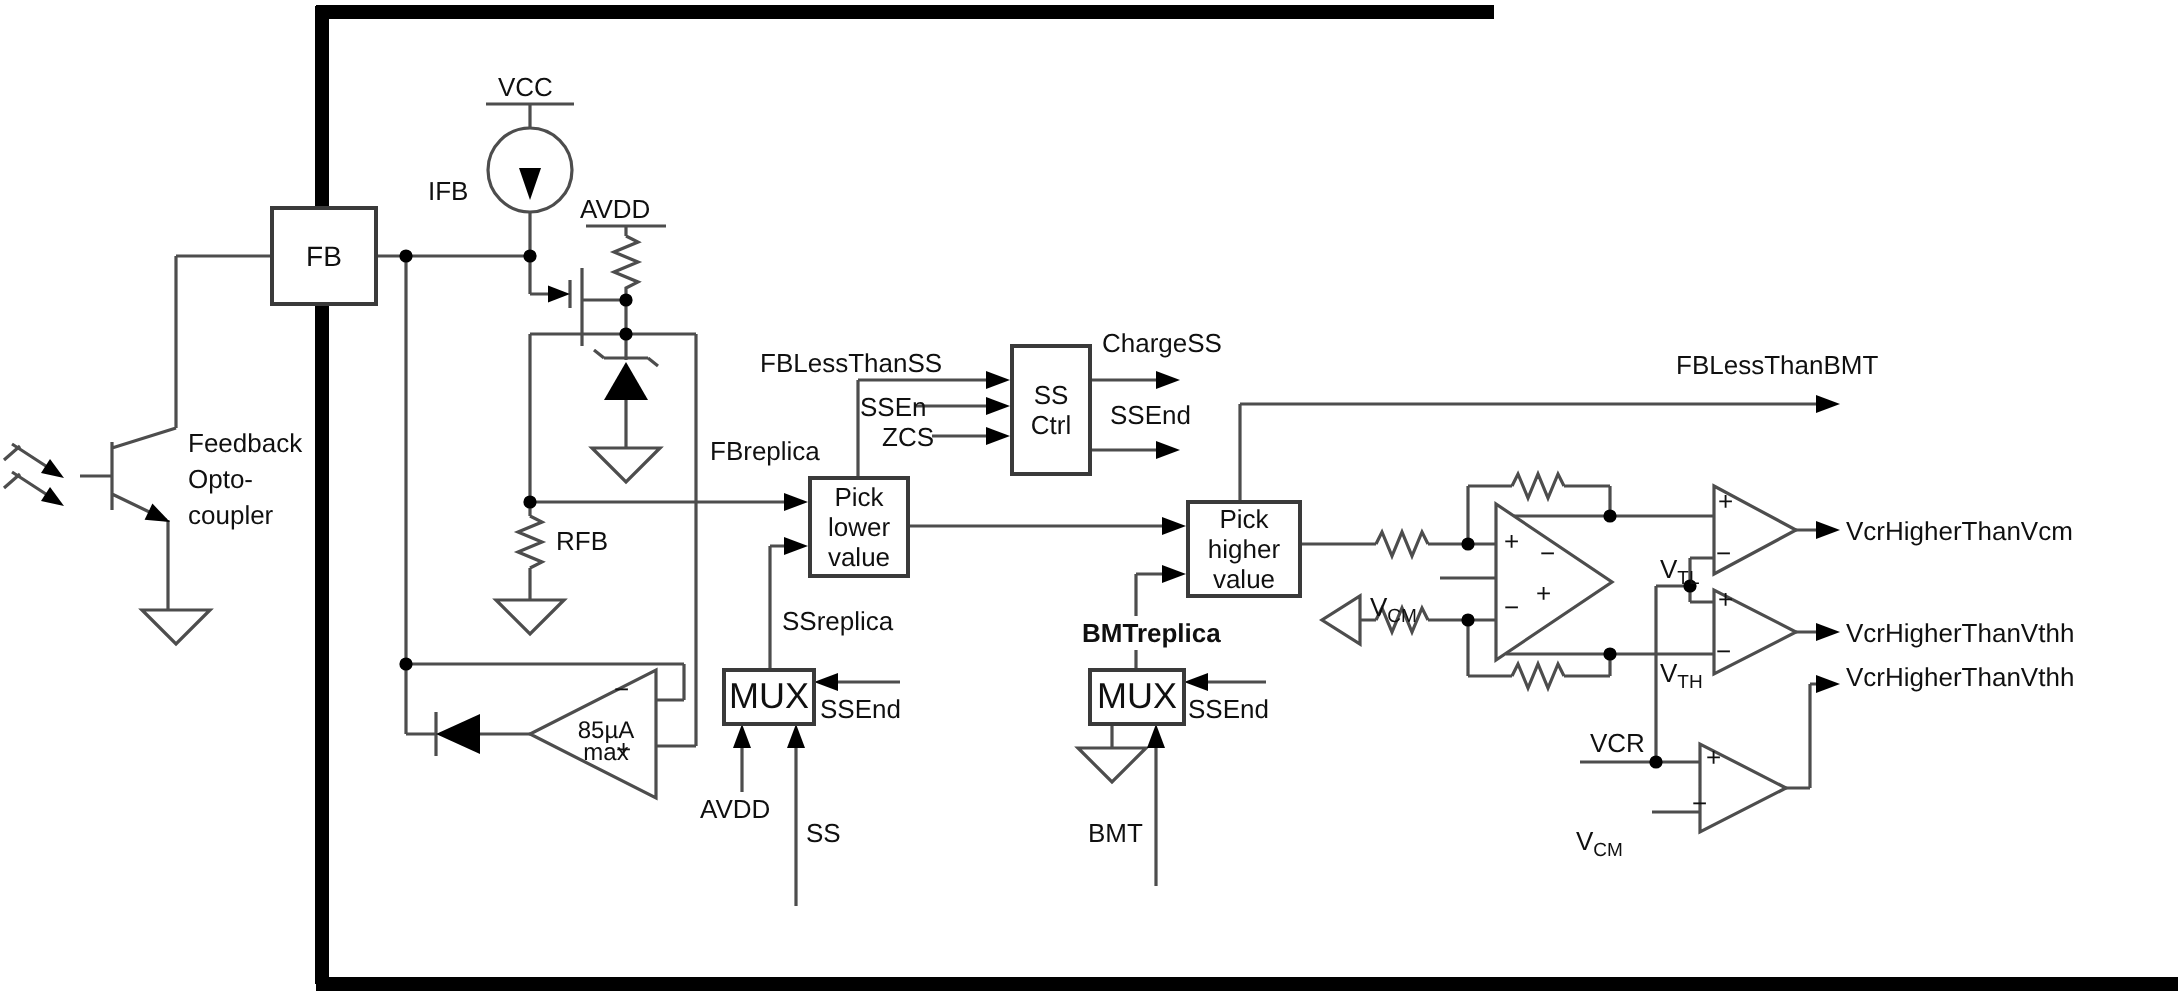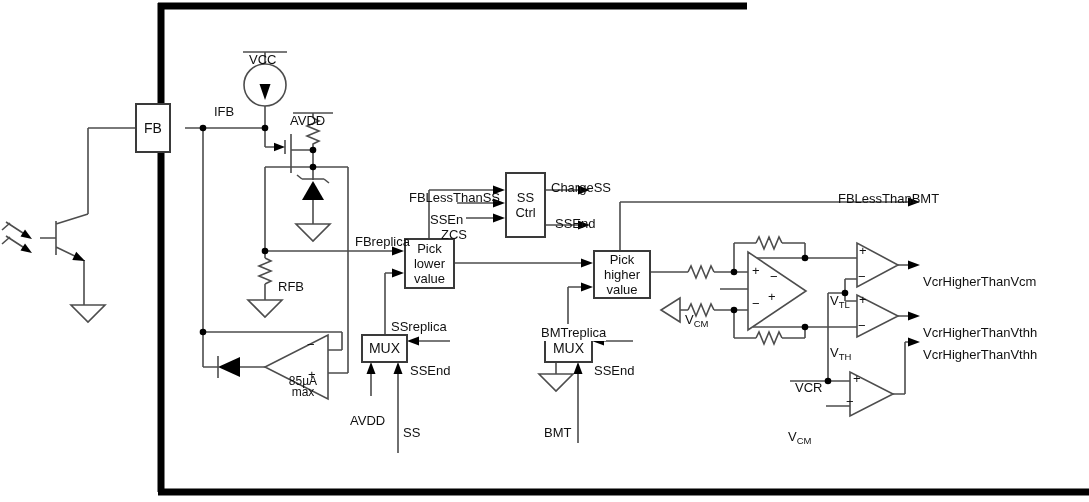--- a/index.html
+++ b/index.html
@@ -1,28 +1,28 @@
 <!DOCTYPE html>
 <html><head>
 <meta charset="utf-8">
 <style>
   html,body{margin:0;padding:0;background:#fff;}
   .stage{position:relative;width:1089px;height:502px;background:#fff;overflow:hidden;
          font-family:"Liberation Sans",sans-serif;}
   svg{position:absolute;left:0;top:0;}
-  .lbl{position:absolute;font-size:13px;color:#101010;white-space:pre-line;line-height:17px;margin-top:16px;}
+  .lbl{position:absolute;font-size:13px;color:#101010;white-space:pre-line;line-height:17px;}
   .mk{position:absolute;font-size:13px;color:#101010;line-height:13px;}
   .blk{position:absolute;box-sizing:border-box;border:2px solid #3a3a3a;background:#fff;
        display:flex;align-items:center;justify-content:center;text-align:center;
        font-size:13px;color:#101010;white-space:pre-line;line-height:15px;}
-  .mux{font-size:14px;}
+  .mux{font-size:18px;}
   .fbbox{font-size:14px;}
   .opto{line-height:18px;}
   .amp85{font-size:12px;line-height:11px;text-align:center;width:42px;}
-  .whitebg{background:#fff;}
+  .whitebg{background:#fff;font-weight:bold;}
   .sb{font-size:9.5px;position:relative;top:3px;}
 </style>
 </head>
 <body>
 
 <div class="stage">
 
 <svg width="1089" height="502" viewBox="0 0 1089 502">
 
   <g stroke="#000" stroke-width="7" fill="none">
@@ -100,40 +100,43 @@
         <circle cx="203" cy="332" r="3.3"></circle>
     <circle cx="734" cy="272" r="3.3"></circle>
         <circle cx="734" cy="310" r="3.3"></circle>
     <circle cx="805" cy="258" r="3.3"></circle>
         <circle cx="805" cy="327" r="3.3"></circle>
     <circle cx="845" cy="293" r="3.3"></circle>
         <circle cx="828" cy="381" r="3.3"></circle>
   </g>
 </svg>
 
-<div class="blk fbbox" style="left:135px;top:103px;width:36px;height:50px">FB</div>
+<div class="blk fbbox" style="left:135px;top:103px;width:54px;height:50px">FB</div>
 <div class="blk" style="left:505px;top:172px;width:41px;height:66px">SS
 Ctrl</div>
 <div class="blk" style="left:404px;top:238px;width:51px;height:51px">Pick
 lower
 value</div>
 <div class="blk" style="left:593px;top:250px;width:58px;height:49px">Pick
 higher
 value</div>
 <div class="blk mux" style="left:361px;top:334px;width:47px;height:29px">MUX</div>
 <div class="blk mux" style="left:544px;top:334px;width:49px;height:29px">MUX</div>
 
 <div class="lbl" style="left:249px;top:35px">VCC</div>
 <div class="lbl" style="left:214px;top:87px">IFB</div>
 <div class="lbl" style="left:290px;top:96px">AVDD</div>
+<div class="lbl opto" style="left:94px;top:213px">Feedback
+Opto-
+coupler</div>
 <div class="lbl" style="left:355px;top:217px">FBreplica</div>
 <div class="lbl" style="left:278px;top:262px">RFB</div>
 <div class="lbl amp85" style="left:282px;top:360px">85µA
 max</div>
-<div class="lbl" style="left:409px;top:173px">FBLessThanSS</div>
+<div class="lbl" style="left:380px;top:173px">FBLessThanSS</div>
 <div class="lbl" style="left:430px;top:195px">SSEn</div>
 <div class="lbl" style="left:441px;top:210px">ZCS</div>
 <div class="lbl" style="left:551px;top:163px">ChargeSS</div>
 <div class="lbl" style="left:555px;top:199px">SSEnd</div>
 <div class="lbl" style="left:391px;top:302px">SSreplica</div>
 <div class="lbl" style="left:410px;top:346px">SSEnd</div>
 <div class="lbl" style="left:350px;top:396px">AVDD</div>
 <div class="lbl" style="left:403px;top:408px">SS</div>
 <div class="lbl whitebg" style="left:541px;top:308px">BMTreplica</div>
 <div class="lbl" style="left:594px;top:346px">SSEnd</div>

